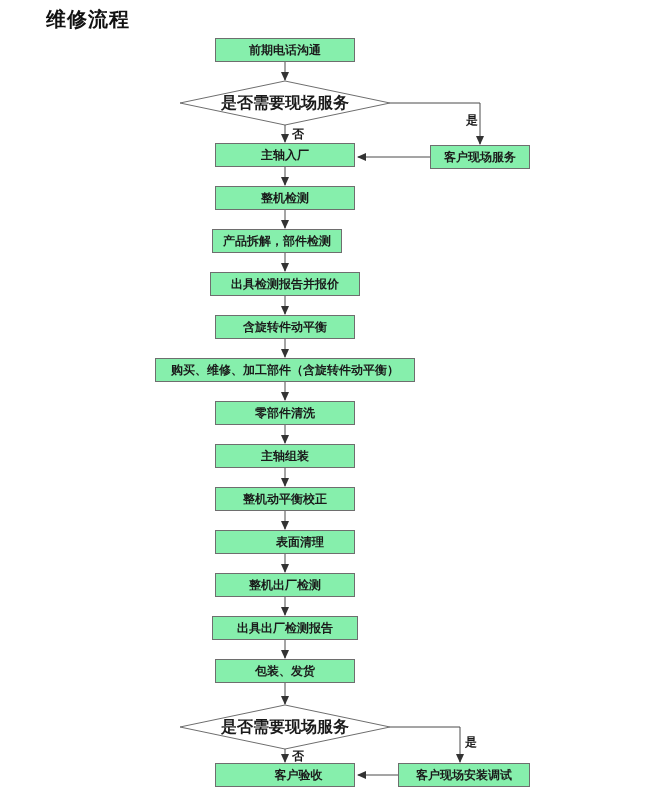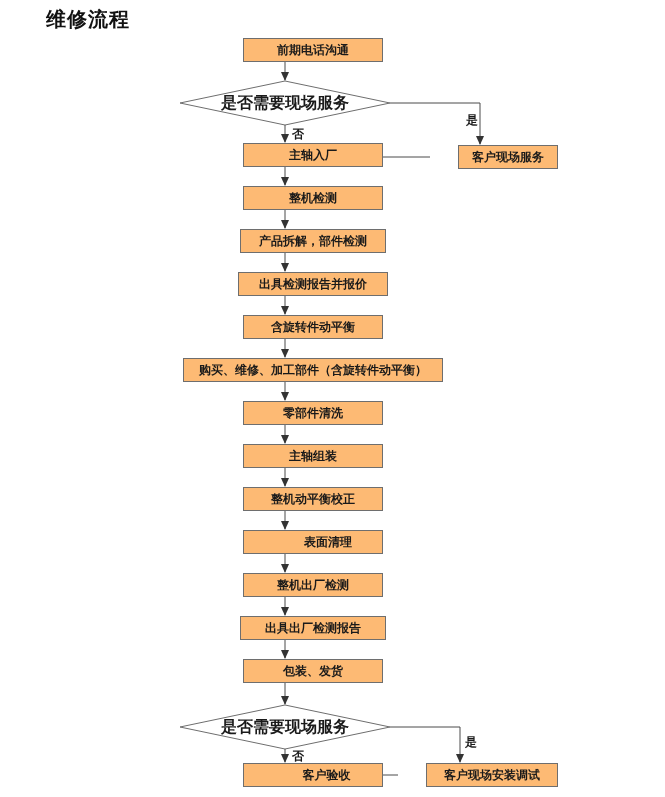--- a/index.html
+++ b/index.html
@@ -14,26 +14,25 @@
     position:absolute;left:46px;top:6px;
     font-size:20px;font-weight:bold;color:#111111;
     letter-spacing:1px;
   }
   .connectors{
     position:absolute;left:0;top:0;width:665px;height:797px;
     pointer-events:none;
   }
   .node{
     position:absolute;height:24px;
-    border:1px solid #6e6e6e;background:#fdba74;
+    border:1px solid #6e6e6e;background:#86efac;
     box-sizing:border-box;
     display:flex;align-items:center;justify-content:center;
     font-size:12px;font-weight:bold;color:#1a1a1a;
     white-space:nowrap;
-    margin-left:28px;
   }
   .diamond-label{
     position:absolute;width:190px;height:22px;
     display:flex;align-items:center;justify-content:center;
     font-size:16px;font-weight:bold;color:#1a1a1a;
     white-space:nowrap;
   }
   .branch-label{
     position:absolute;
     font-size:12px;font-weight:bold;color:#1a1a1a;
@@ -83,21 +82,21 @@
   <div class="node" style="left:215px;top:38px;width:140px;">前期电话沟通</div>
 
   <div class="diamond-label" style="left:190px;top:92px;">是否需要现场服务</div>
   <div class="branch-label" style="left:292px;top:126px;">否</div>
   <div class="branch-label" style="left:466px;top:112px;">是</div>
 
   <div class="node" style="left:430px;top:145px;width:100px;">客户现场服务</div>
 
   <div class="node" style="left:215px;top:143px;width:140px;">主轴入厂</div>
   <div class="node" style="left:215px;top:186px;width:140px;">整机检测</div>
-  <div class="node" style="left:212px;top:229px;width:146px;">产品拆解，部件检测</div>
+  <div class="node" style="left:212px;top:229px;width:130px;">产品拆解，部件检测</div>
   <div class="node" style="left:210px;top:272px;width:150px;">出具检测报告并报价</div>
   <div class="node" style="left:215px;top:315px;width:140px;">含旋转件动平衡</div>
   <div class="node" style="left:155px;top:358px;width:260px;">购买、维修、加工部件（含旋转件动平衡）</div>
   <div class="node" style="left:215px;top:401px;width:140px;">零部件清洗</div>
   <div class="node" style="left:215px;top:444px;width:140px;">主轴组装</div>
   <div class="node" style="left:215px;top:487px;width:140px;">整机动平衡校正</div>
   <div class="node" style="left:215px;top:530px;width:140px;padding-left:30px;">表面清理</div>
   <div class="node" style="left:215px;top:573px;width:140px;">整机出厂检测</div>
   <div class="node" style="left:212px;top:616px;width:146px;">出具出厂检测报告</div>
   <div class="node" style="left:215px;top:659px;width:140px;">包装、发货</div>

